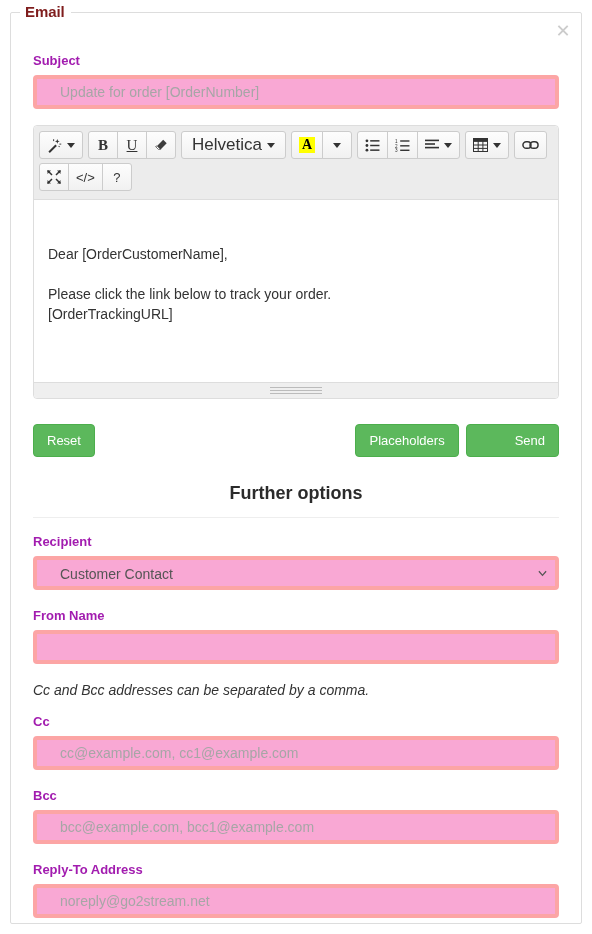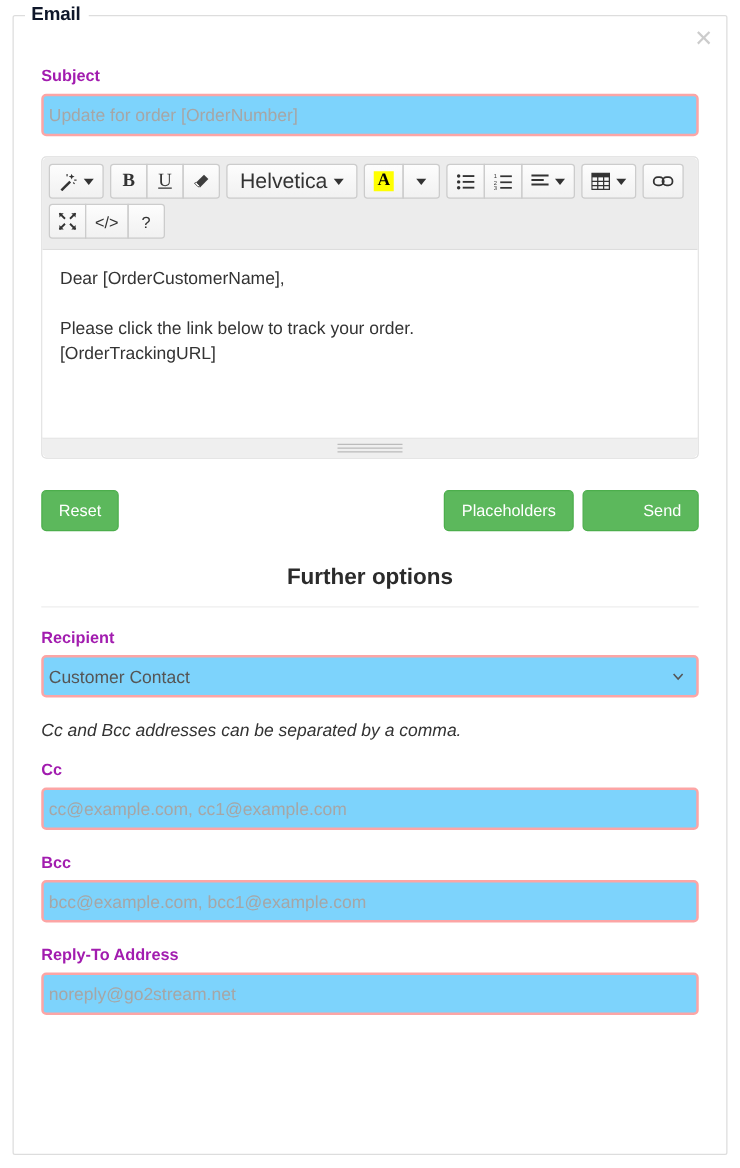--- a/index.html
+++ b/index.html
@@ -20,21 +20,21 @@
     border-radius: 2px;
     background: #ffffff;
   }
   .panel-legend {
     position: absolute;
     left: 9px; top: -10px;
     background: #ffffff;
     padding: 0 6px 0 5px;
     font-size: 15px;
     font-weight: bold;
-    color: #0f172a;
+    color: #7f1d1d;
     line-height: 18px;
     letter-spacing: -0.1px;
   }
   .close-btn {
     position: absolute;
     right: 8px; top: 8px;
     width: 20px; height: 20px;
     line-height: 19px;
     text-align: center;
     font-size: 18px;
@@ -51,26 +51,26 @@
     font-size: 13px;
     font-weight: bold;
     color: #a21caf;
     margin-bottom: 7px;
     display: block;
   }
   .text-input {
     display: block;
     width: 100%;
     height: 34px;
-    padding: 6px 4px;
+    padding: 6px 23px;
     font-size: 14px;
     font-family: "Liberation Sans", sans-serif;
     color: #555555;
-    background: #7dd3fc;
-    border: 2px solid #fca5a5;
+    background: #f9a8d4;
+    border: 4px solid #fca5a5;
     border-radius: 4px;
     outline: none;
   }
   .text-input::placeholder { color: #a6a6a6; opacity: 1; }
 
   
   .editor {
     margin-top: 16px;
     border: 1px solid #dddddd;
     border-radius: 4px;
@@ -131,20 +131,21 @@
   }
   svg { display: block; }
 
   .editable {
     padding: 12px 14px 10px 14px;
     min-height: 150px;
     font-size: 14px;
     line-height: 20px;
     color: #333333;
     background: #ffffff;
+    margin-top: 32px;
   }
   .editable p { margin: 0 0 20px 0; }
   .editable p:last-child { margin-bottom: 0; }
   .editable .tight { margin-bottom: 0; }
   .statusbar {
     height: 16px;
     background: #efefef;
     border-top: 1px solid #dddddd;
     border-radius: 0 0 4px 4px;
     position: relative;
@@ -374,20 +375,24 @@
       <div class="select-wrap">
         <select class="text-input">
           <option>Customer Contact</option>
         </select>
         <svg class="select-chevron" viewBox="0 0 10 10">
           <path d="M1 2.5 L5 7 L9 2.5" fill="none" stroke="#555" stroke-width="1.4"></path>
         </svg>
       </div>
     </div>
 
+    <div class="form-group">
+      <label class="field-label">From Name</label>
+      <input class="text-input" type="text" placeholder="" style="">
+    </div>
 
     <p class="helper-text">Cc and Bcc addresses can be separated by a comma.</p>
 
     <div class="form-group">
       <label class="field-label">Cc</label>
       <input class="text-input" type="text" placeholder="cc@example.com, cc1@example.com" style="">
     </div>
 
     <div class="form-group">
       <label class="field-label">Bcc</label>

